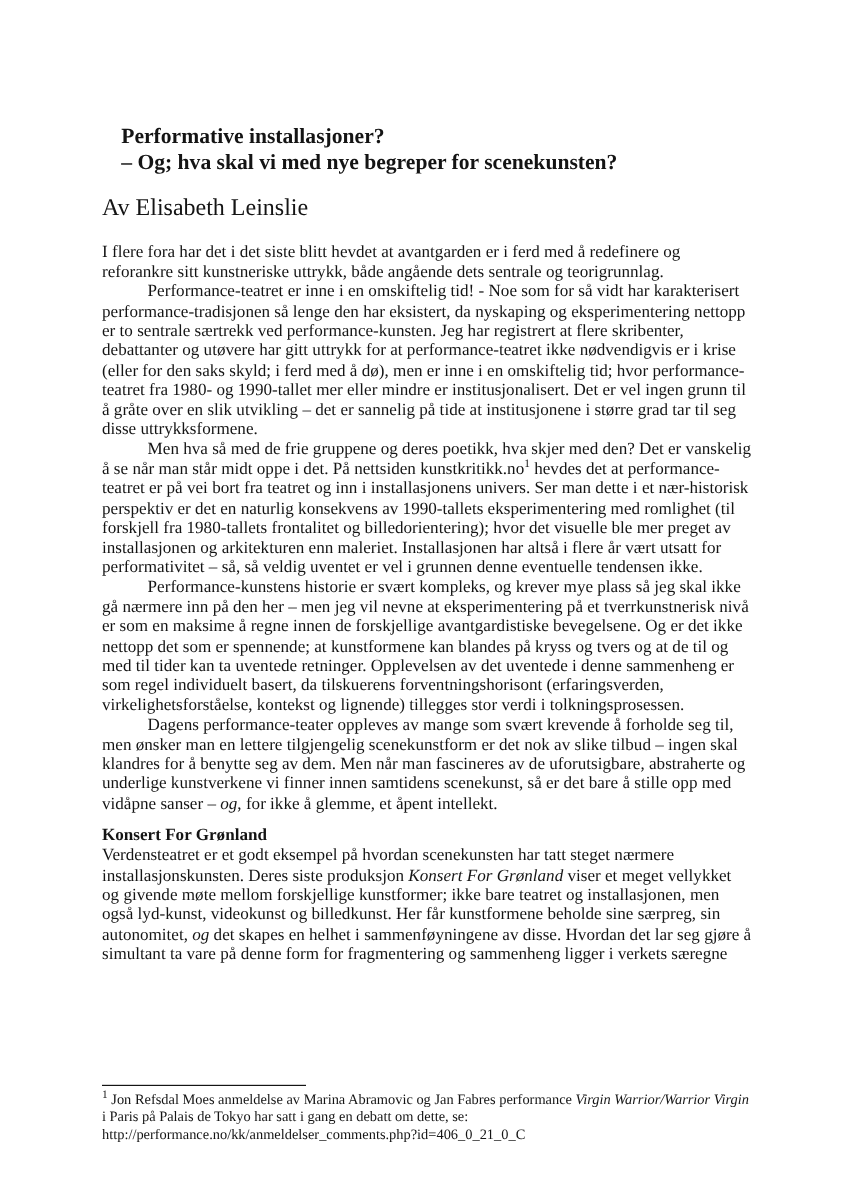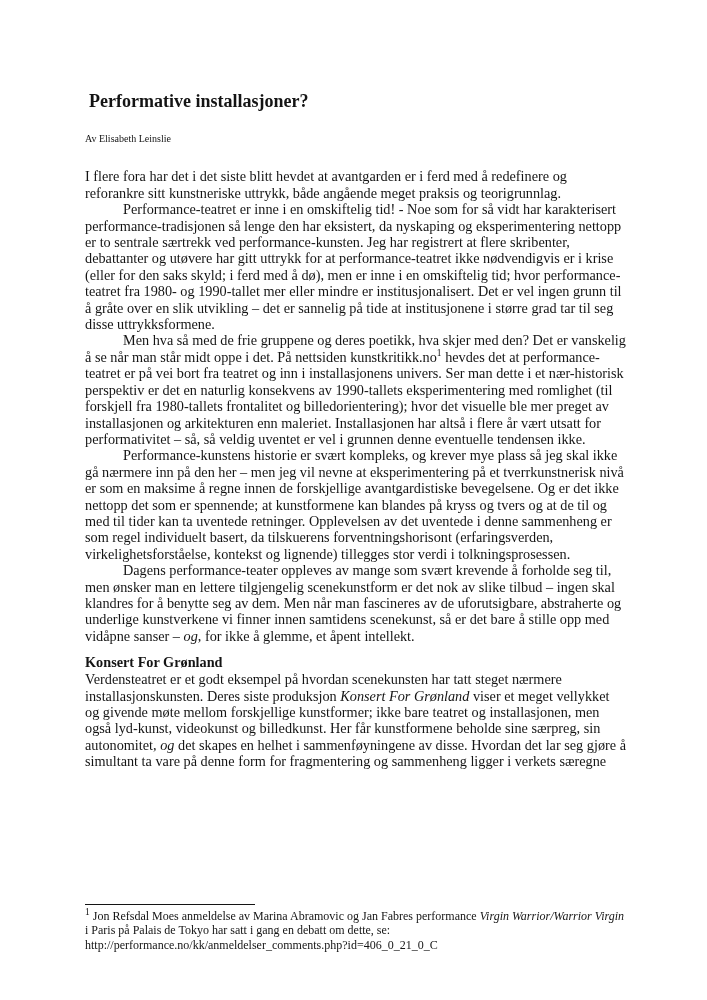--- a/index.html
+++ b/index.html
@@ -16,26 +16,26 @@
   .content {
     position: absolute;
     left: 85px;
     top: 86px;
     width: 541px;
   }
   .doc-title {
     font-size: 18px;
     line-height: 22px;
     font-weight: bold;
-    margin: 4px;
+    margin: 16px;
   }
   .doc-title .title-line { display: block; }
   .byline {
     margin: 19px 0 0 0;
-    font-size: 10px;
+    font-size: 20px;
     line-height: 16.4px;
   }
   .body-copy {
     margin-top: 21px;
     font-size: 14.25px;
     line-height: 16.4px;
   }
   .body-copy p { margin: 0; }
   .indent { text-indent: 38px; }
   .section-heading {
@@ -67,26 +67,27 @@
   i { }
 </style>
 </head>
 <body>
 
 <div class="page">
   <div class="content">
 
     <h1 class="doc-title">
       <span class="title-line">Performative installasjoner?</span>
+      <span class="title-line">– Og; hva skal vi med nye begreper for scenekunsten?</span>
     </h1>
 
     <p class="byline">Av Elisabeth Leinslie</p>
 
     <div class="body-copy">
-      <p>I flere fora har det i det siste blitt hevdet at avantgarden er i ferd med å redefinere og reforankre sitt kunstneriske uttrykk, både angående meget praksis og teorigrunnlag.</p>
+      <p>I flere fora har det i det siste blitt hevdet at avantgarden er i ferd med å redefinere og reforankre sitt kunstneriske uttrykk, både angående dets sentrale og teorigrunnlag.</p>
       <p class="indent">Performance-teatret er inne i en omskiftelig tid!  - Noe som for så vidt har karakterisert performance-tradisjonen så lenge den har eksistert, da nyskaping og eksperimentering nettopp er to sentrale særtrekk ved performance-kunsten.  Jeg har registrert at flere skribenter, debattanter og utøvere har gitt uttrykk for at performance-teatret ikke nødvendigvis er i krise (eller for den saks skyld; i ferd med å dø), men er inne i en omskiftelig tid; hvor performance-teatret fra 1980- og 1990-tallet mer eller mindre er institusjonalisert.  Det er vel ingen grunn til å gråte over en slik utvikling – det er sannelig på tide at institusjonene i større grad tar til seg disse uttrykksformene.</p>
       <p class="indent"><span>Men hva så med de frie gruppene og deres poetikk, hva skjer med den?  Det er vanskelig å se når man står midt oppe i det.  På nettsiden kunstkritikk.no</span><sup class="note-ref">1</sup><span> hevdes det at performance-teatret er på vei bort fra teatret og inn i installasjonens univers.  Ser man dette i et nær-historisk perspektiv er det en naturlig konsekvens av 1990-tallets eksperimentering med romlighet (til forskjell fra 1980-tallets frontalitet og billedorientering); hvor det visuelle ble mer preget av installasjonen og arkitekturen enn maleriet.  Installasjonen har altså i flere år vært utsatt for performativitet – så, så veldig uventet er vel i grunnen denne eventuelle tendensen ikke.</span></p>
       <p class="indent">Performance-kunstens historie er svært kompleks, og krever mye plass så jeg skal ikke gå nærmere inn på den her – men jeg vil nevne at eksperimentering på et tverrkunstnerisk nivå er som en maksime å regne innen de forskjellige avantgardistiske bevegelsene.  Og er det ikke nettopp det som er spennende; at kunstformene kan blandes på kryss og tvers og at de til og med til tider kan ta uventede retninger.  Opplevelsen av det uventede i denne sammenheng er som regel individuelt basert, da tilskuerens forventningshorisont (erfaringsverden, virkelighetsforståelse, kontekst og lignende) tillegges stor verdi i tolkningsprosessen.</p>
       <p class="indent"><span>Dagens performance-teater oppleves av mange som svært krevende å forholde seg til, men ønsker man en lettere tilgjengelig scenekunstform er det nok av slike tilbud – ingen skal klandres for å benytte seg av dem.  Men når man fascineres av de uforutsigbare, abstraherte og underlige kunstverkene vi finner innen samtidens scenekunst, så er det bare å stille opp med vidåpne sanser – </span><i>og</i><span>, for ikke å glemme, et åpent intellekt.</span></p>
 
       <h2 class="section-heading">Konsert For Grønland</h2>
 
       <p><span>Verdensteatret er et godt eksempel på hvordan scenekunsten har tatt steget nærmere installasjonskunsten.  Deres siste produksjon </span><i>Konsert For Grønland</i><span> viser et meget vellykket og givende møte mellom forskjellige kunstformer; ikke bare teatret og installasjonen, men også lyd-kunst, videokunst og billedkunst.  Her får kunstformene beholde sine særpreg, sin autonomitet, </span><i>og</i><span> det skapes en helhet i sammenføyningene av disse.  Hvordan det lar seg gjøre å simultant ta vare på denne form for fragmentering og sammenheng ligger i verkets særegne</span></p>
     </div>
   </div>

